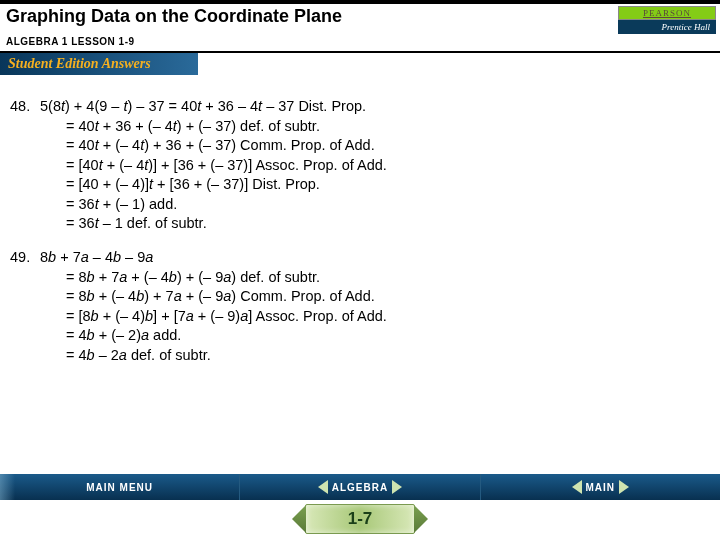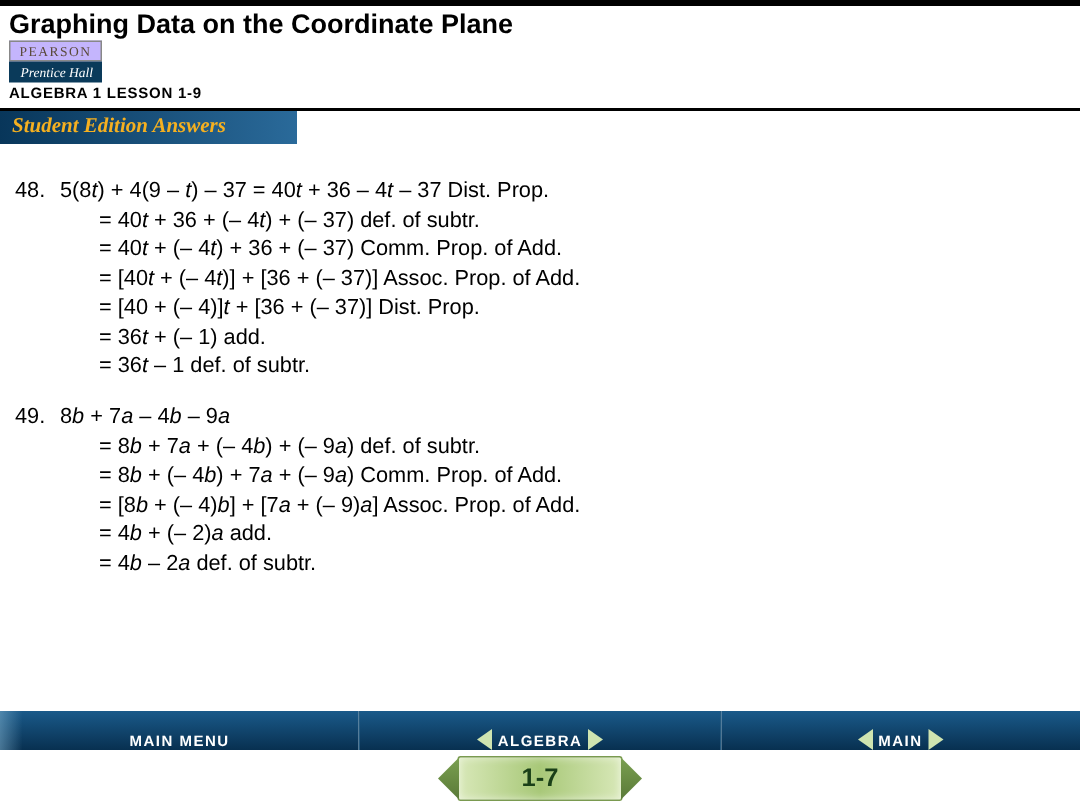--- a/index.html
+++ b/index.html
@@ -13,40 +13,40 @@
   }
   .header-bar {
     background: #000;
     height: 4px;
   }
   .title-row {
     display: flex;
     justify-content: space-between;
     align-items: flex-start;
     padding: 2px 0 0 6px;
-    flex-direction: column;
   }
   .title {
     font-family: "Arial Black", Arial, sans-serif;
     font-weight: 900;
     font-size: 18px;
     letter-spacing: 0px;
   }
   .logo {
     text-align: right;
     padding-right: 4px;
   }
   .logo-top {
-    background: #c4b5fd;
+    background: #84cc16;
     color: #5a4a3a;
     font-size: 9px;
-    padding: 1px 6px;
+    padding: 1px 24px;
     border: 1px solid #888;
     letter-spacing: 1px;
     font-family: Georgia, serif;
+    text-decoration: underline;
   }
   .logo-bottom {
     background: #0a3a5a;
     color: #fff;
     font-size: 9px;
     padding: 2px 6px;
     font-family: Georgia, serif;
     font-style: italic;
   }
   .subtitle {
@@ -102,21 +102,21 @@
   }
   .bb-seg {
     flex: 1;
     position: relative;
     background: linear-gradient(to bottom, #1a5a8a 0%, #083050 100%);
     color: #fff;
     font-size: 10px;
     font-weight: bold;
     letter-spacing: 1px;
     display: flex;
-    align-items: flex-end;
+    align-items: center;
     justify-content: center;
     border-right: 1px solid #245a80;
   }
   .bb-seg:last-child { border-right: none; }
   .bb-left-edge {
     position: absolute;
     left: -1px; top: 0; bottom: 0; width: 16px;
     background: linear-gradient(to right, rgba(120,170,200,0.6), rgba(0,0,0,0));
   }
   .bb-tri-l, .bb-tri-r {

